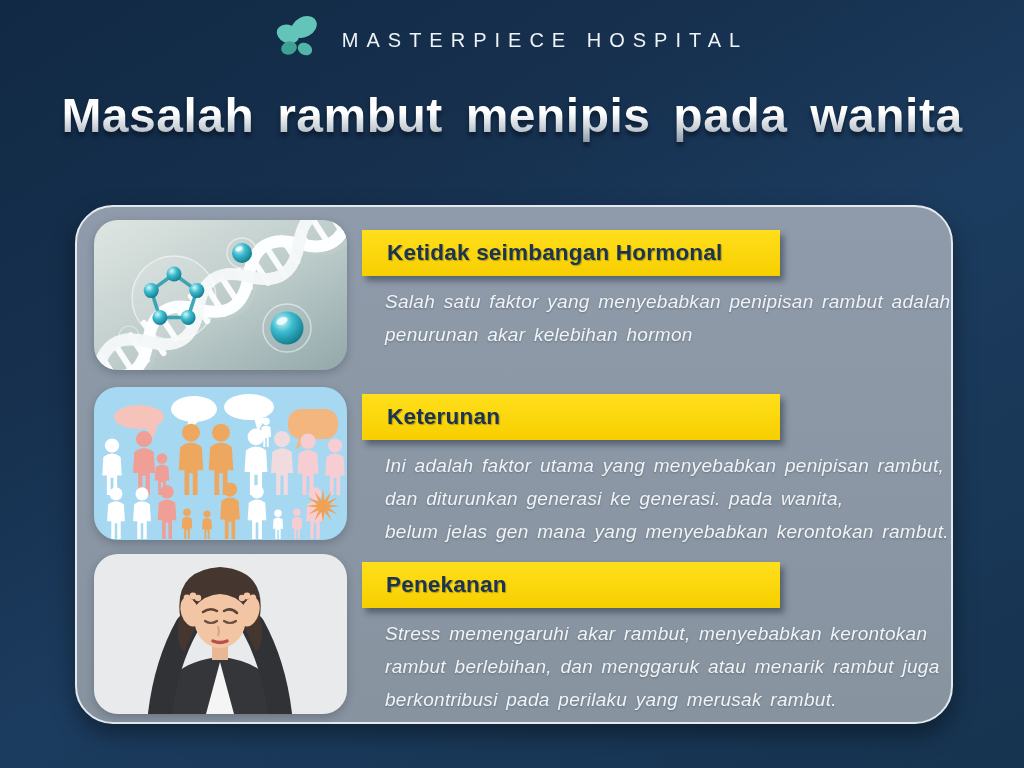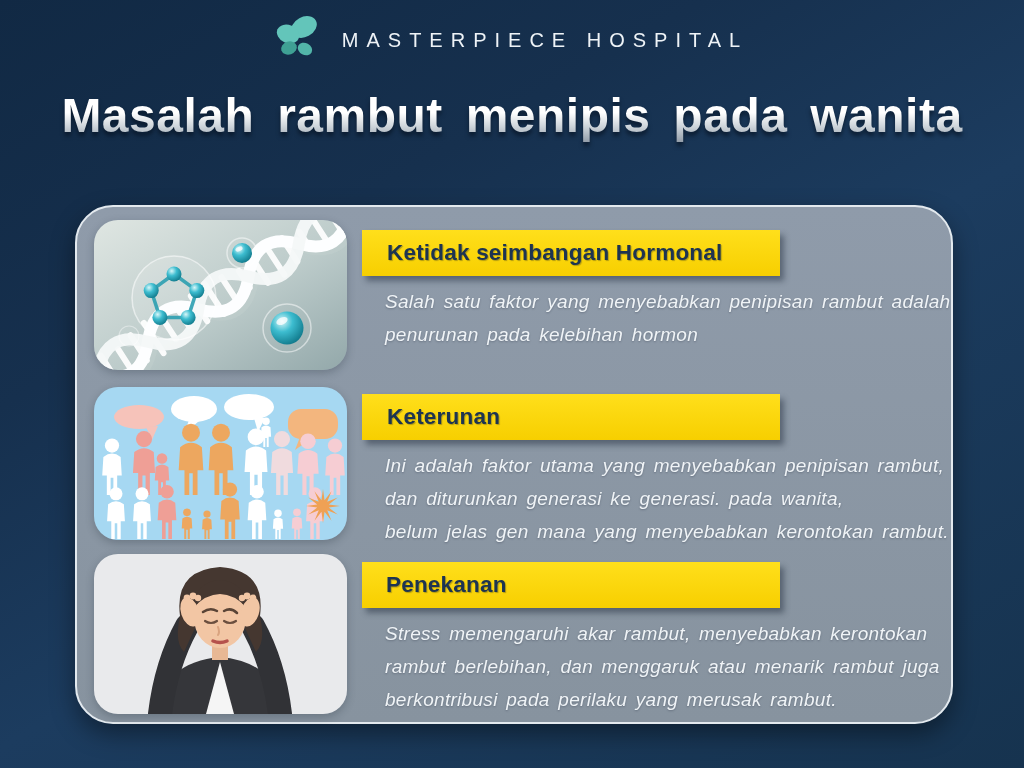--- a/index.html
+++ b/index.html
@@ -233,21 +233,21 @@
     </div>
     <div class="banner banner-2">
       <span>Keterunan</span>
     </div>
     <div class="banner banner-3">
       <span>Penekanan</span>
     </div>
 
     <div class="blurb blurb-1">
       <span>Salah satu faktor yang menyebabkan penipisan rambut adalah</span>
-      <span>penurunan pada kelebihan hormon</span>
+      <span>penurunan akar kelebihan hormon</span>
     </div>
     <div class="blurb blurb-3">
       <span>Stress memengaruhi akar rambut, menyebabkan kerontokan</span>
       <span>rambut berlebihan, dan menggaruk atau menarik rambut juga</span>
       <span>berkontribusi pada perilaku yang merusak rambut.</span>
     </div>
     <div class="blurb blurb-2">
       <span>Ini adalah faktor utama yang menyebabkan penipisan rambut,</span>
       <span>dan diturunkan generasi ke generasi. pada wanita,</span>
       <span>belum jelas gen mana yang menyebabkan kerontokan rambut.</span>

